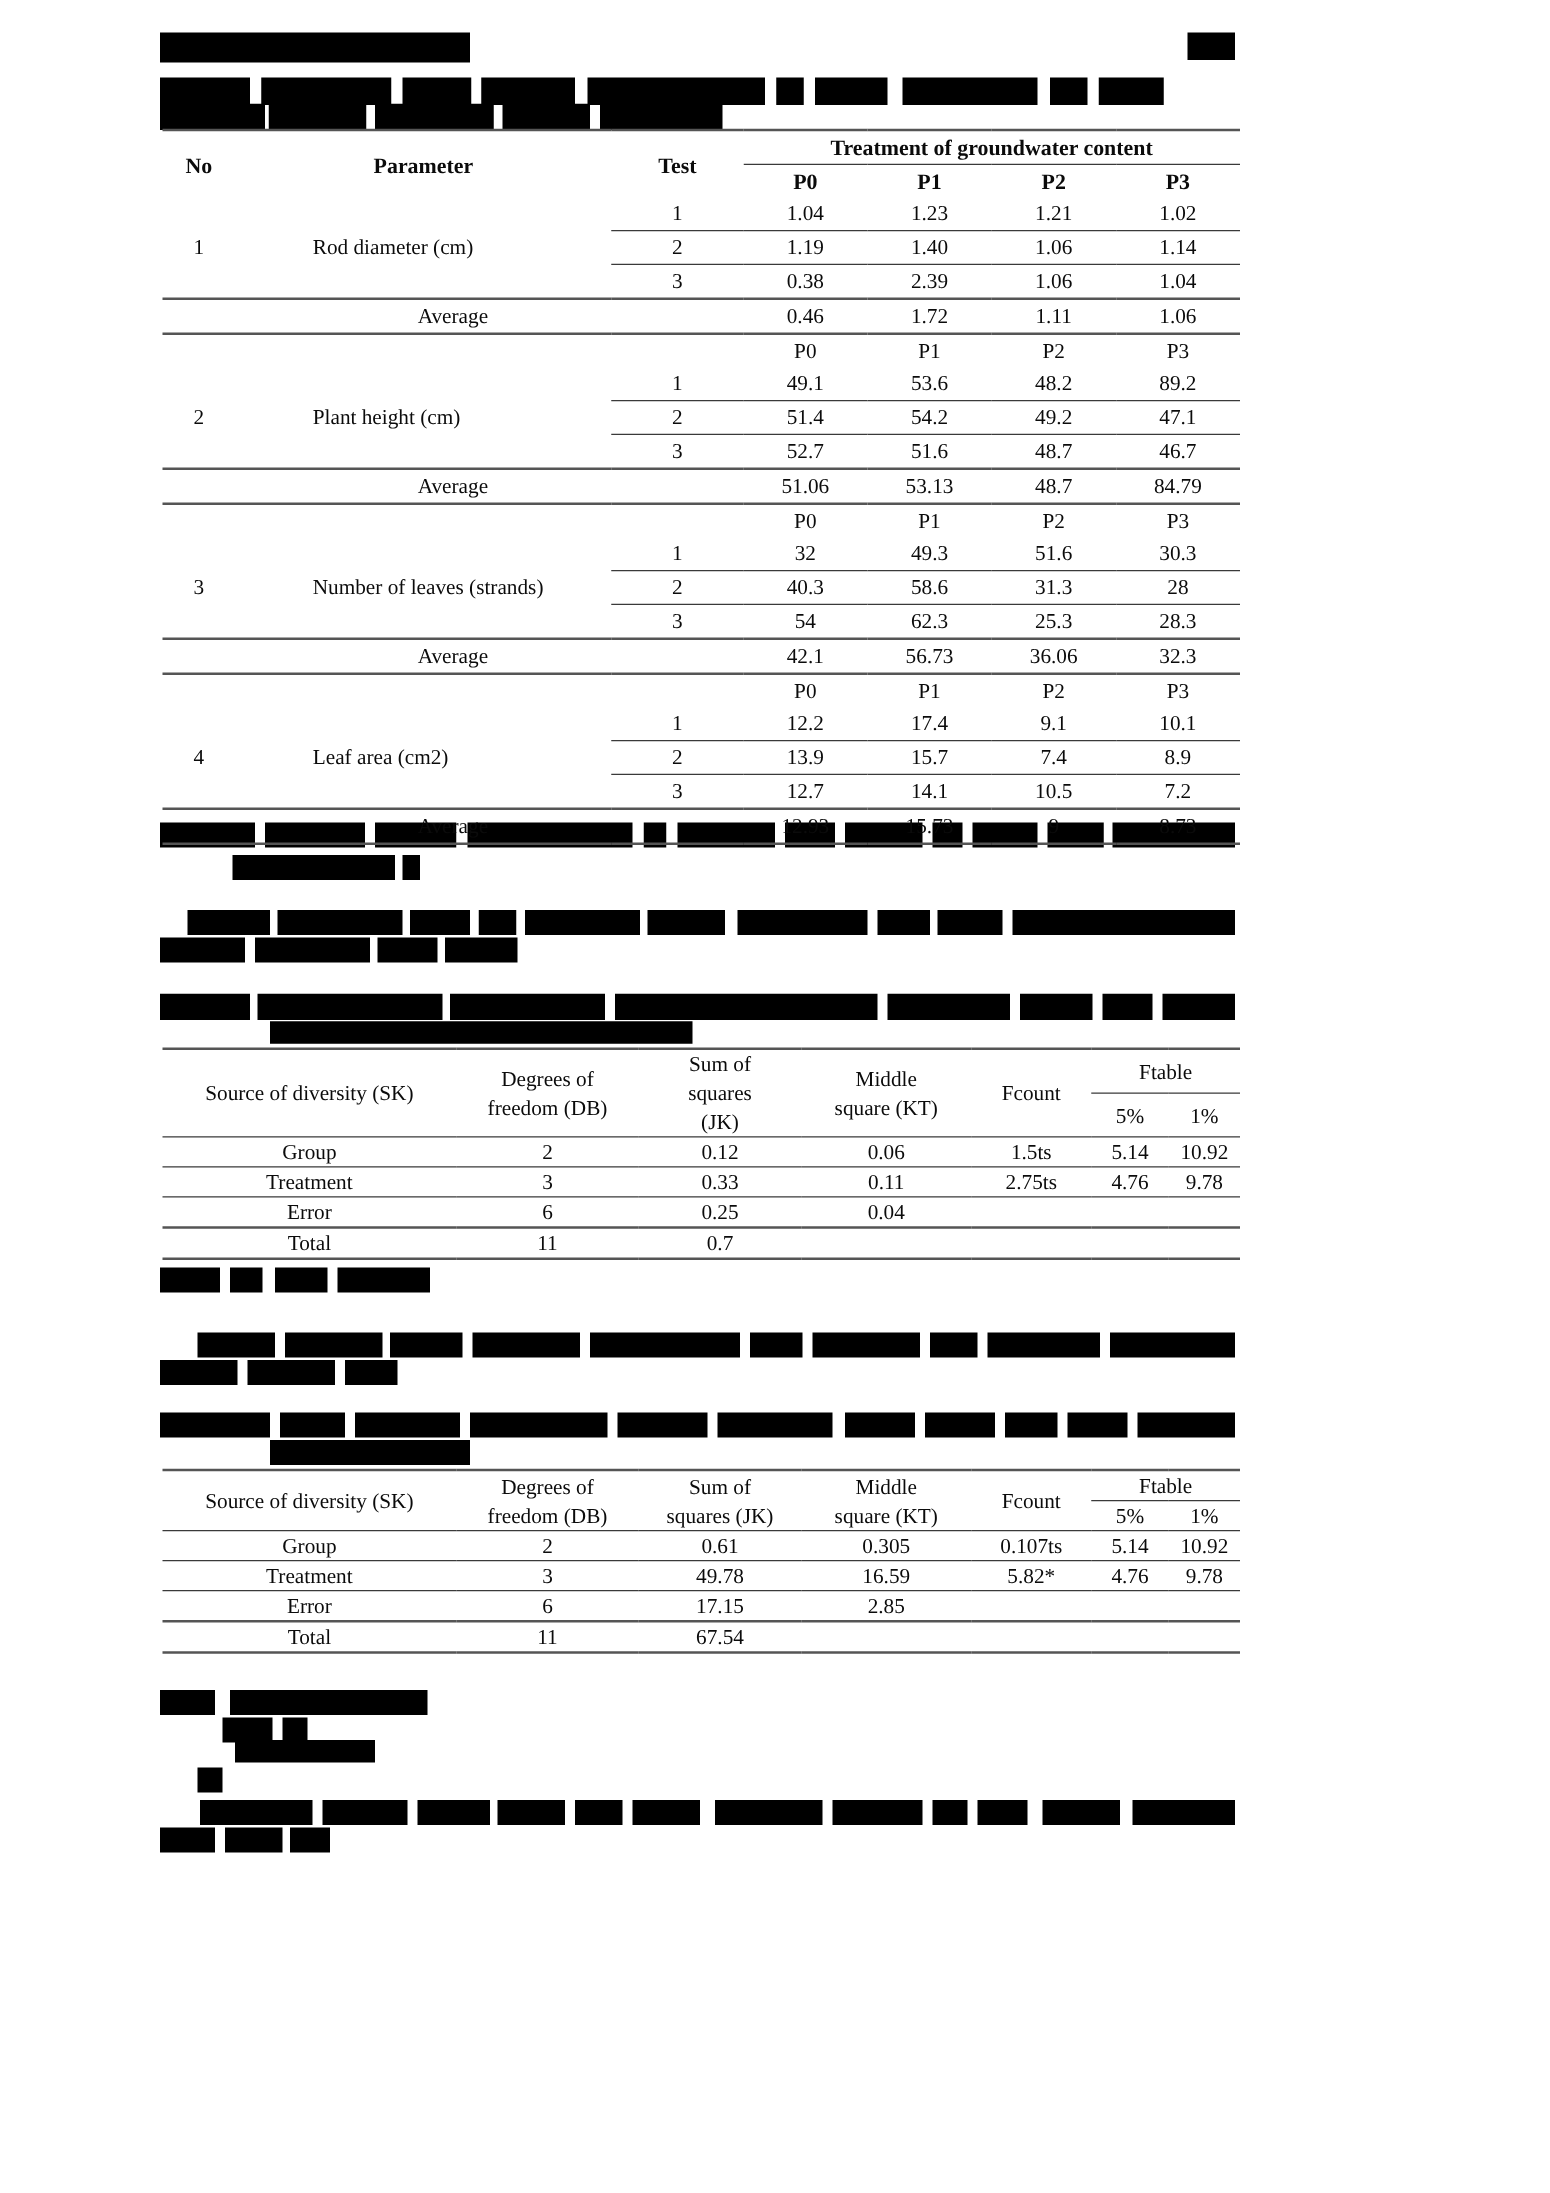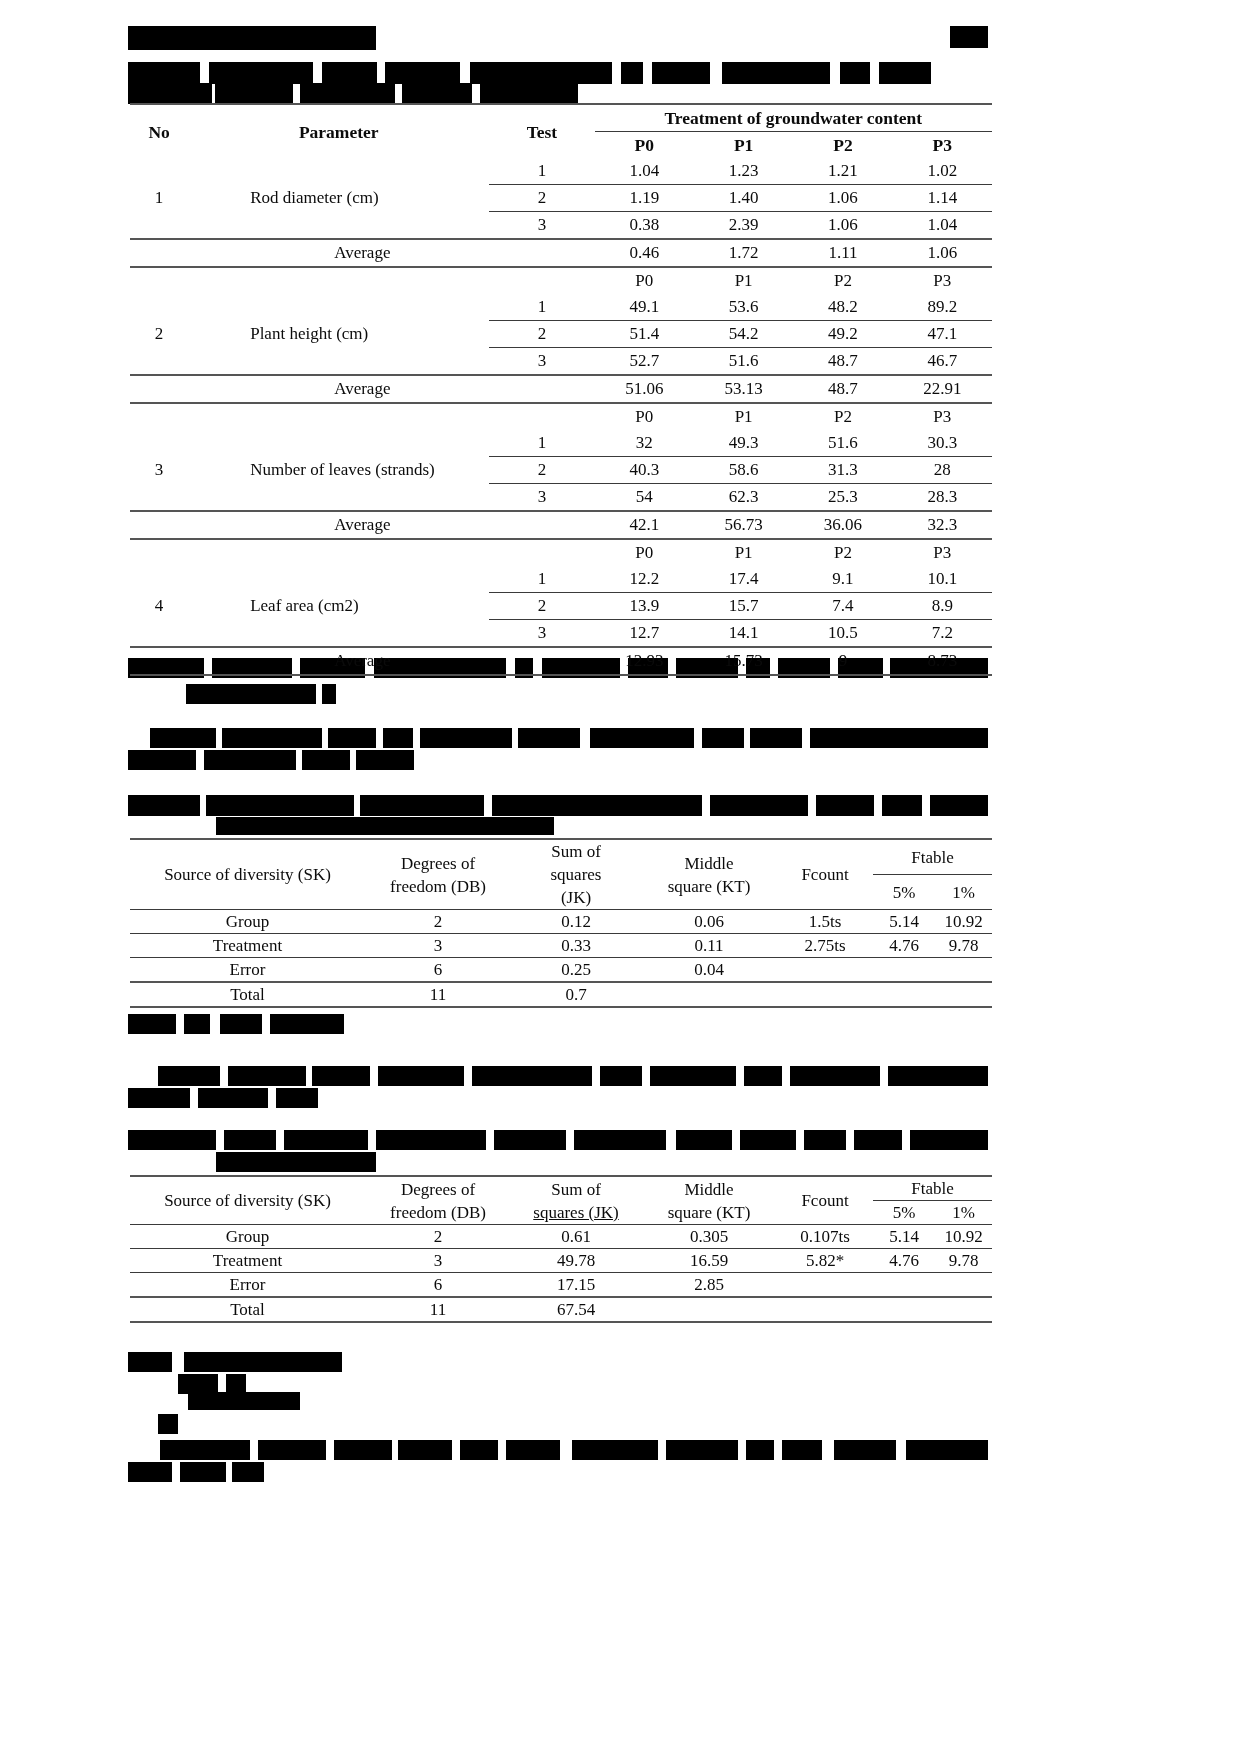--- a/index.html
+++ b/index.html
@@ -50,21 +50,21 @@
   .a-w1 { width:235px; }
   .a-w2 { width:146px; }
   .a-w3 { width:130px; }
   .a-w4 { width:136px; }
   .a-w5 { width:96px; }
   .a-w6 { width:62px; }
   .a-w7 { width:57px; }
 
   .ftab-label { text-align:center; }
   .sub-rule { border-bottom:1.2px solid #3a3a3a; }
-  .nowrapcell { white-space:nowrap;text-decoration:underline; }
+  .nowrapcell { white-space:nowrap; }
 </style>
 </head>
 <body>
 
 <div class="page">
 
   <div id="redaction-layer">
       <div class="redact" style="left: 128px; top: 26px; width: 248px; height: 24px;"></div>
       <div class="redact" style="left: 950px; top: 26px; width: 38px; height: 22px;"></div>
       <div class="redact" style="left: 128px; top: 62px; width: 72px; height: 22px;"></div>
@@ -256,21 +256,21 @@
           <td class="num">52.7</td>
           <td class="num">51.6</td>
           <td class="num">48.7</td>
           <td class="num">46.7</td>
         </tr>
         <tr class="rule-thick" style="border-bottom: 2.2px solid rgb(85, 85, 85);">
           <td colspan="3" class="avg">Average</td>
           <td class="num">51.06</td>
           <td class="num">53.13</td>
           <td class="num">48.7</td>
-          <td class="num">22.91</td>
+          <td class="num">84.79</td>
         </tr>
         <tr>
           <td></td>
           <td></td>
           <td></td>
           <td class="grouphdr">P0</td>
           <td class="grouphdr">P1</td>
           <td class="grouphdr">P2</td>
           <td class="grouphdr">P3</td>
         </tr>

